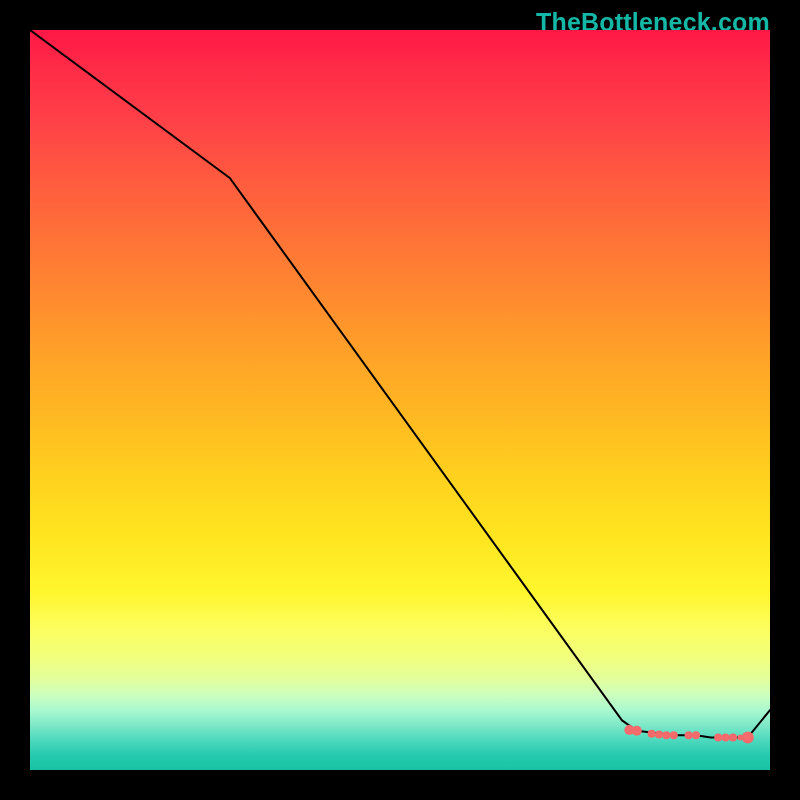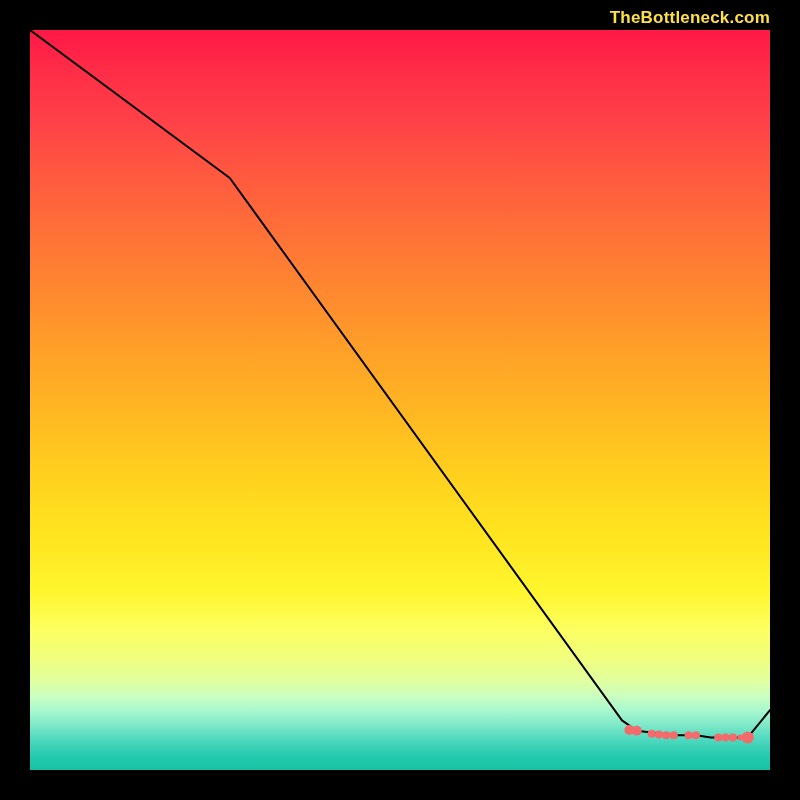--- a/index.html
+++ b/index.html
@@ -44,22 +44,22 @@
       #7ce8c8 94%,
       #4cd8be 96%,
       #26caae 98%,
       #17c3a3 100%
     );
   }
   .attribution {
     position: absolute;
     top: 8px;
     right: 30px;
-    color: #fde047;
-    font-size: 17px;
+    color: #14b8a6;
+    font-size: 25px;
     font-weight: 600;
     letter-spacing: 0.2px;
   }
   svg.overlay {
     position: absolute;
     left: 0;
     top: 0;
     width: 740px;
     height: 740px;
   }

